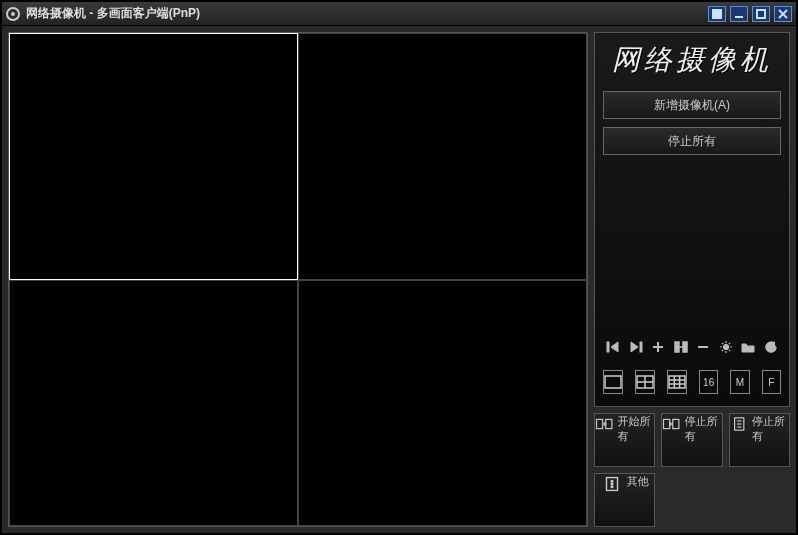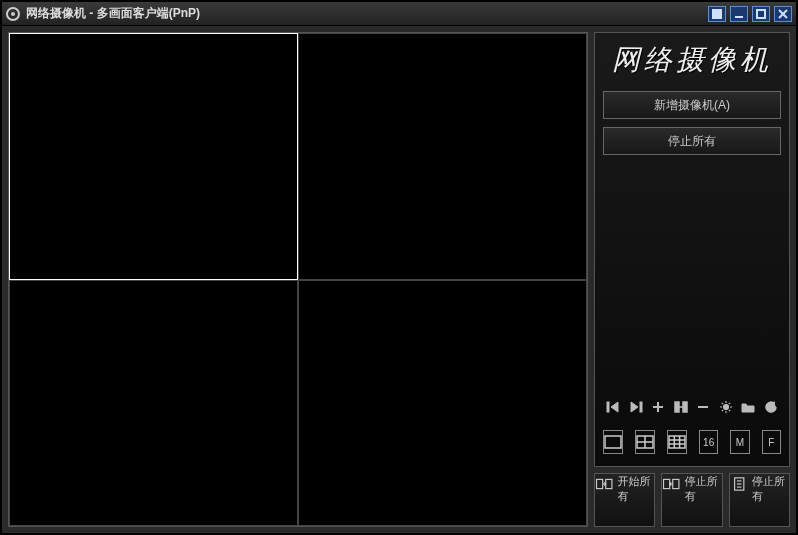--- a/index.html
+++ b/index.html
@@ -285,16 +285,25 @@
         </div>
         <div class="action-btn">
           <svg viewBox="0 0 24 20">
               <rect x="6" y="2" width="12" height="16"></rect>
               <line x1="9" y1="6" x2="15" y2="6"></line>
               <line x1="9" y1="10" x2="15" y2="10"></line>
               <line x1="9" y1="14" x2="15" y2="14"></line>
             </svg>
           <span>停止所有</span>
         </div>
+        <div class="action-btn">
+          <svg viewBox="0 0 24 20">
+              <rect x="6" y="3" width="12" height="14"></rect>
+              <circle cx="12" cy="7" r="1" fill="#ccc"></circle>
+              <circle cx="12" cy="10" r="1" fill="#ccc"></circle>
+              <circle cx="12" cy="13" r="1" fill="#ccc"></circle>
+            </svg>
+          <span>其他</span>
+        </div>
       </div>
     </div>
   </div>
 </div>
 
 </body></html>

